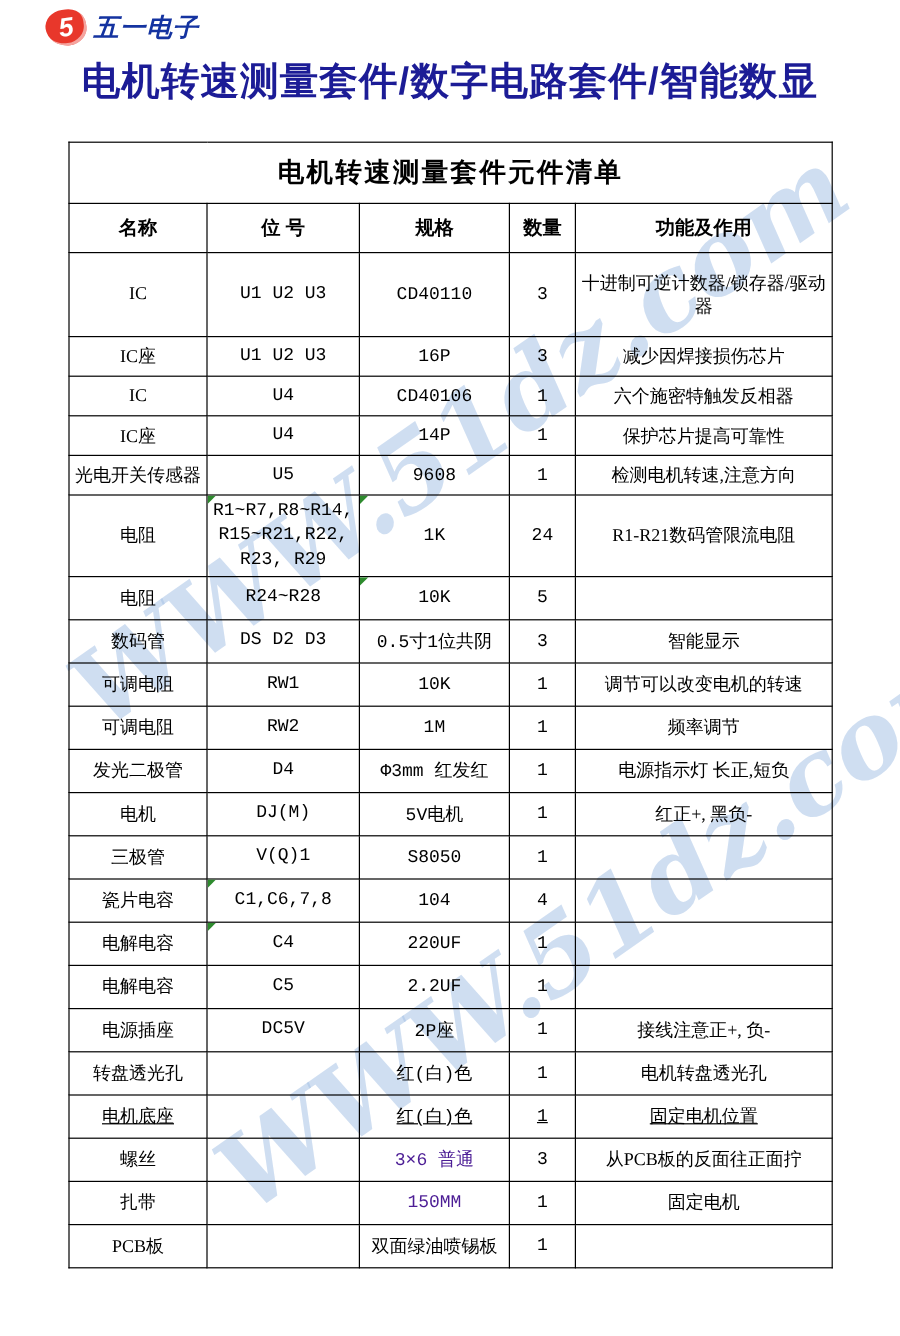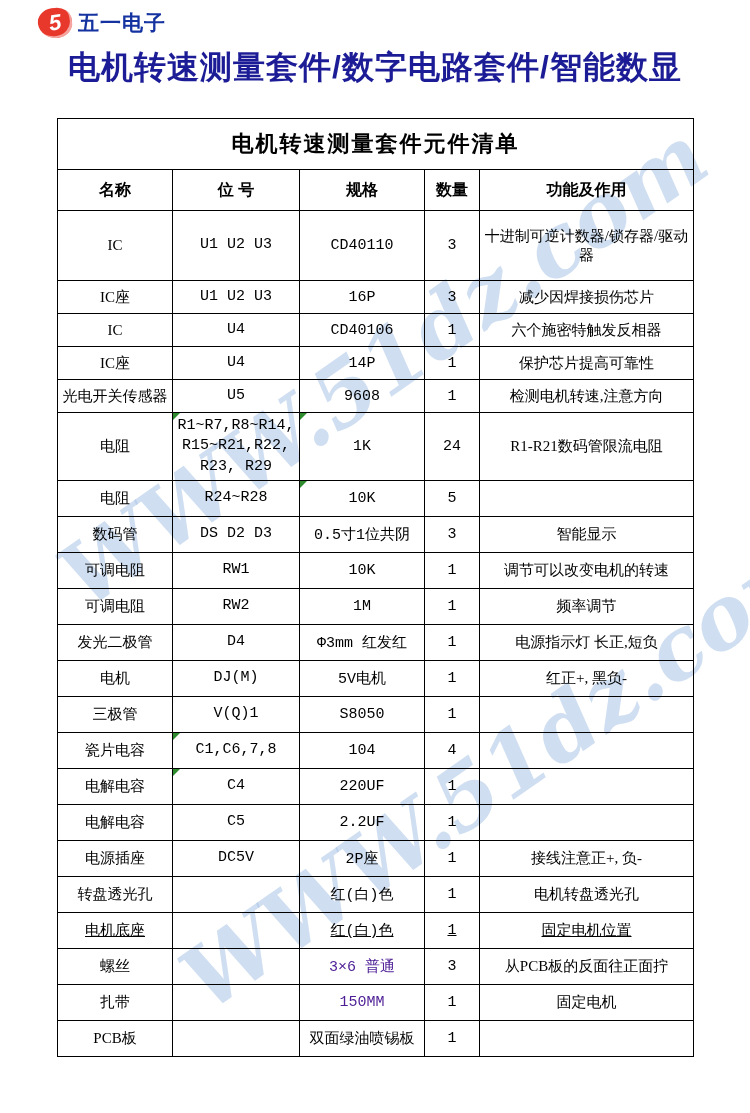--- a/index.html
+++ b/index.html
@@ -11,21 +11,21 @@
   
   .logo{position:absolute;left:38px;top:8px;display:flex;align-items:center;z-index:2;}
   .logo-ball{
     display:inline-flex;align-items:center;justify-content:center;
     width:34px;height:30px;border-radius:50% 50% 50% 60%;
     background:#e8372b;color:#ffffff;font-weight:bold;font-style:italic;
     font-size:22px;line-height:1;transform:rotate(-8deg);
     box-shadow:inset -2px -2px 0 rgba(255,255,255,.55);
   }
   .logo-text{
-    margin-left:6px;color:#1433a0;font-weight:bold;
+    margin-left:6px;color:#1433a0;font-weight:bold;font-style:italic;
     font-size:21px;letter-spacing:1px;
   }
   .page-title{
     position:absolute;left:0;top:46px;width:750px;margin:0;z-index:2;
     text-align:center;font-size:32px;font-weight:bold;color:#1c1c96;
     letter-spacing:1px;
   }
   
   .watermark{
     position:absolute;z-index:0;pointer-events:none;white-space:nowrap;

